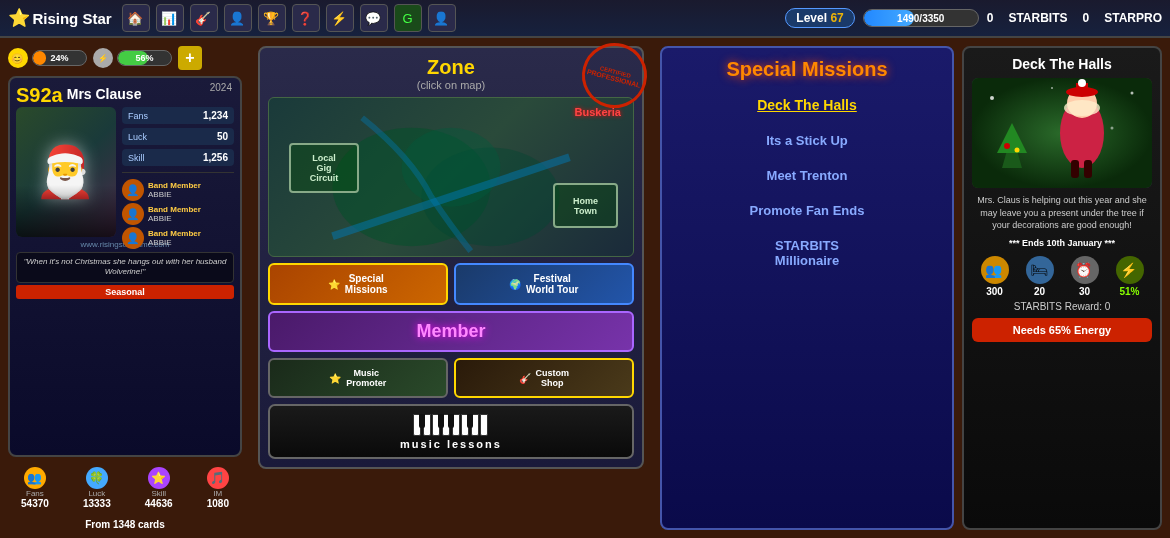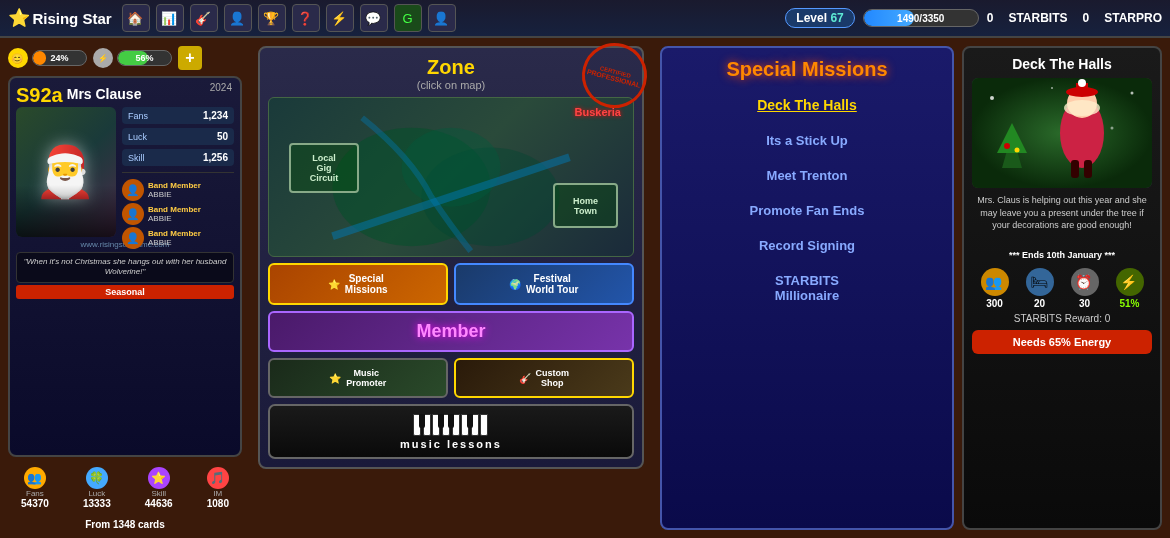--- a/index.html
+++ b/index.html
@@ -578,21 +578,21 @@
       font-size: 45px;
       margin-bottom: 6px;
       overflow: hidden;
       position: relative;
     }
     .card-detail-desc {
       color: #ccc;
       font-size: 9px;
       line-height: 1.4;
       text-align: center;
-      margin-bottom: 18px;
+      margin-bottom: 6px;
     }
     .ends-text {
       color: white;
       font-size: 9px;
       font-weight: bold;
       text-align: center;
       margin-bottom: 8px;
     }
     .reward-icons {
       display: flex;
@@ -658,21 +658,21 @@
     <div class="nav-icon-btn">👤</div>
     <div class="nav-icon-btn">🏆</div>
     <div class="nav-icon-btn">❓</div>
     <div class="nav-icon-btn">⚡</div>
     <div class="nav-icon-btn">💬</div>
     <div class="nav-icon-btn green">G</div>
     <div class="nav-icon-btn">👤</div>
   </div>
   <div class="nav-right">
     <div class="level-badge">
-      <span>Level</span> <span style="color:#5eead4;">67</span>
+      <span>Level</span> <span style="color:#eab308;">67</span>
     </div>
     <div class="xp-bar-container">
       <div class="xp-bar-fill" style="width: 44%;"></div>
       <div class="xp-text">
         <span>1490</span>/<span>3350</span>
       </div>
     </div>
     <div class="starbits-info">
       <span>0</span>
       <span>STARBITS</span>
@@ -879,23 +879,20 @@
         <div class="mission-item inactive">
           <span>Its a Stick Up</span>
         </div>
         <div class="mission-item inactive">
           <span>Meet Trenton</span>
         </div>
         <div class="mission-item inactive">
           <span>Promote Fan Ends</span>
         </div>
         <div class="mission-item inactive">
-          <span>Record Signing</span>
-        </div>
-        <div class="mission-item inactive">
           <span style="white-space:pre-line;">STARBITS
 Millionaire</span>
         </div>
       </div>
     </div>
   </div>
 
   <div class="card-detail-panel">
     <div class="card-detail-title">Deck The Halls</div>
     <div class="card-detail-image">

